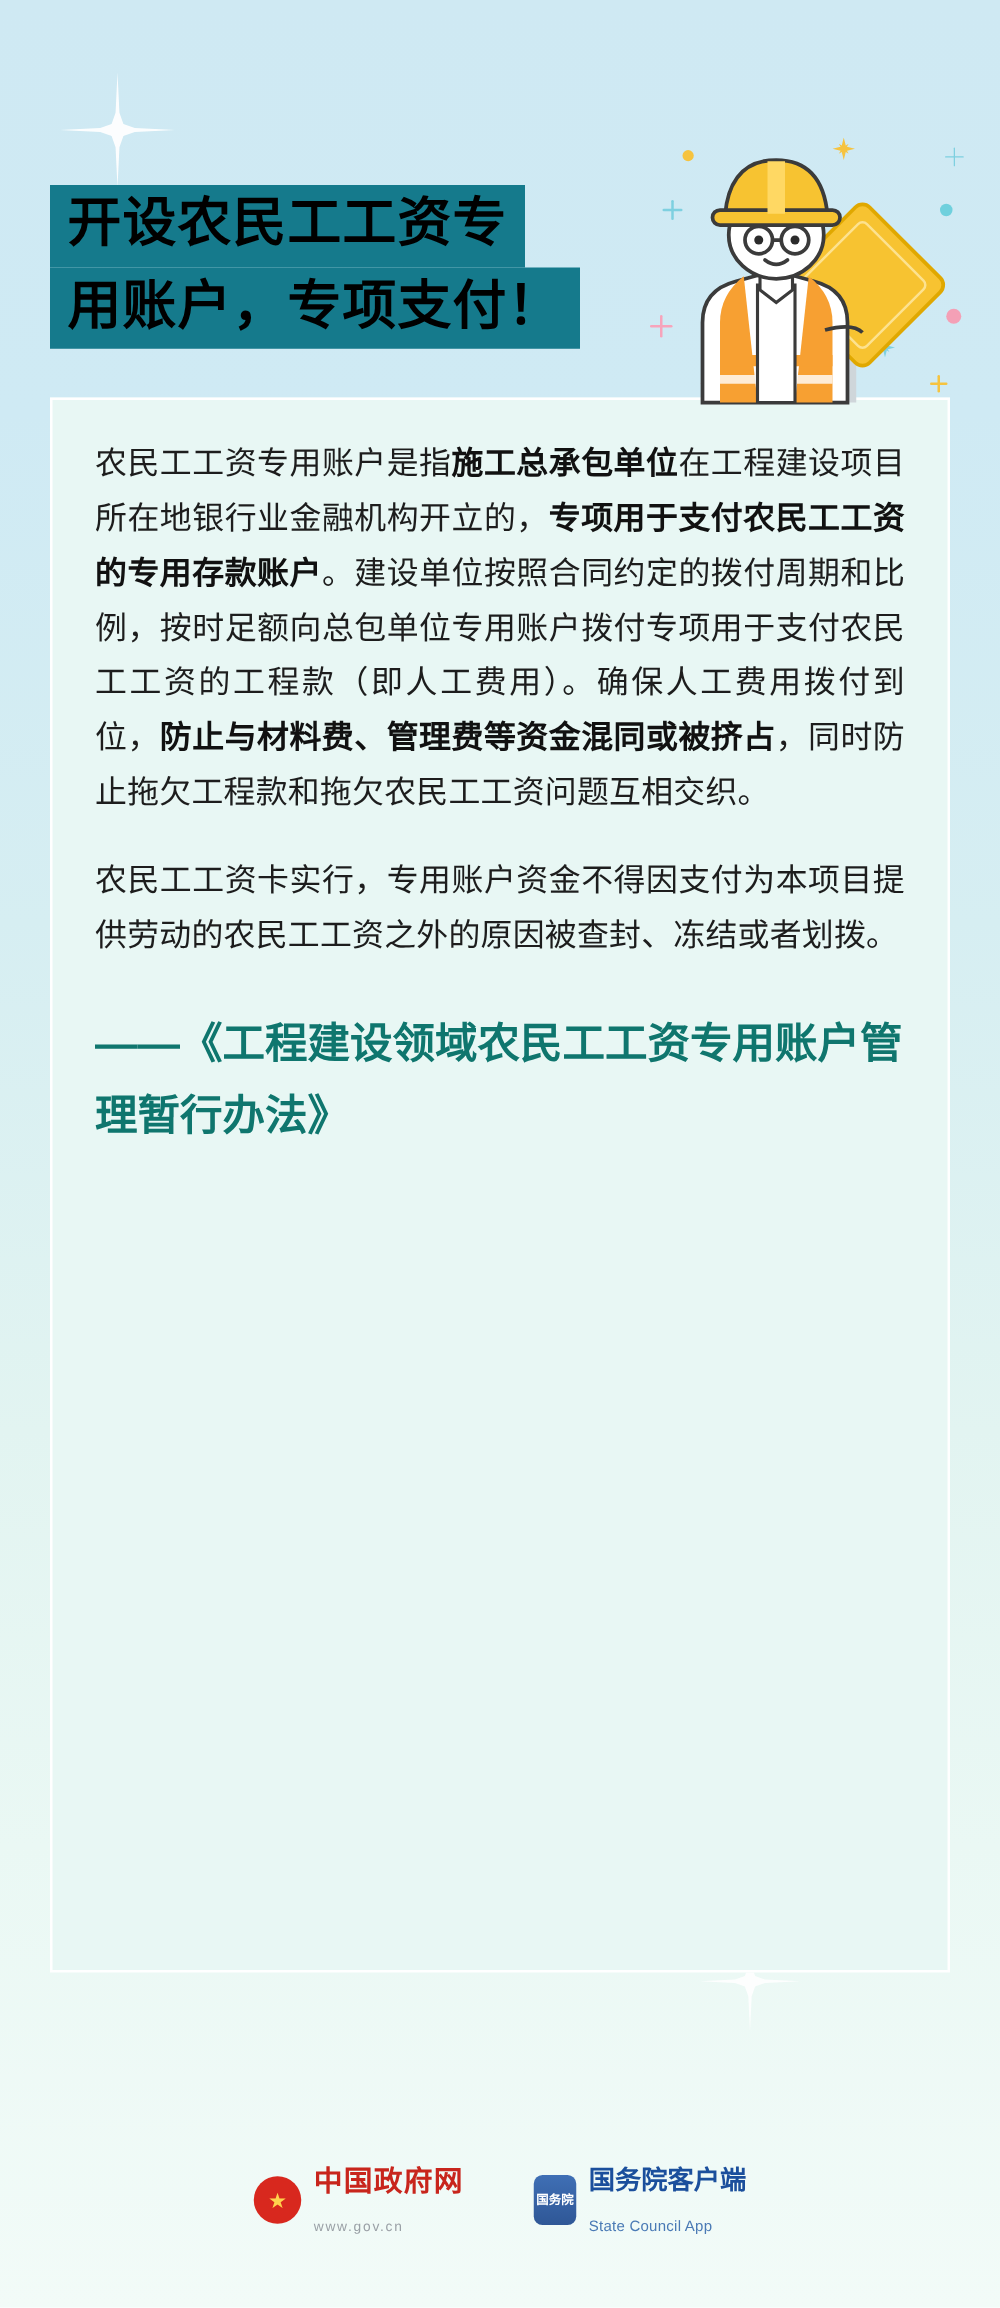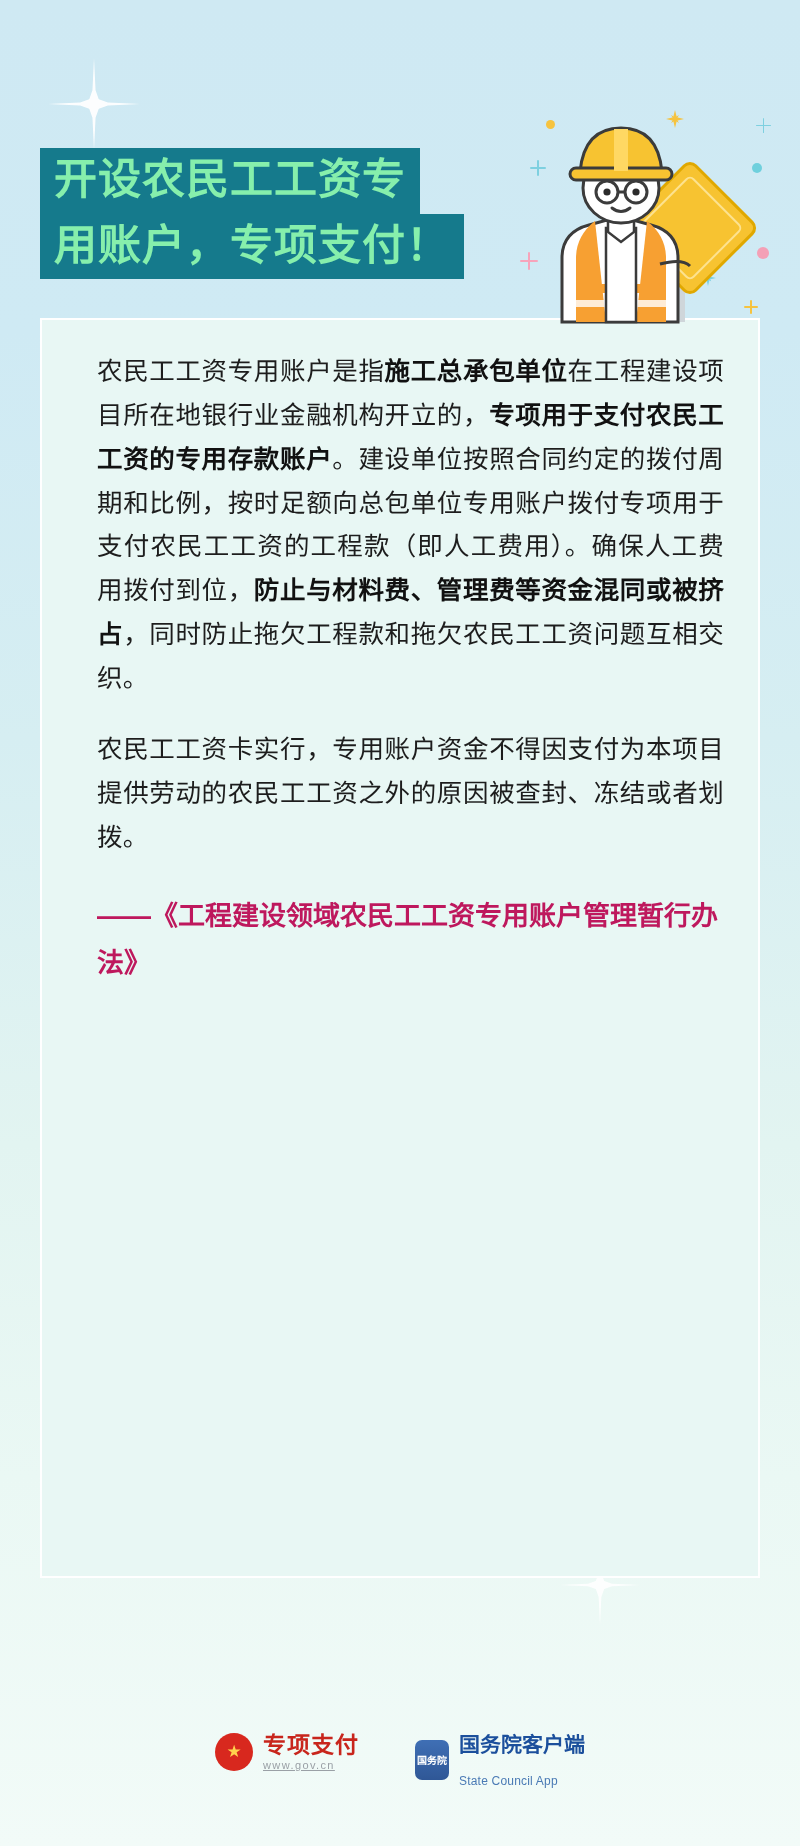--- a/index.html
+++ b/index.html
@@ -64,21 +64,21 @@
   
   .title-block {
     position: absolute;
     left: 40px;
     top: 148px;
     z-index: 5;
   }
   .title-line {
     display: inline-block;
     background: #157a8c;
-    color: #86efac;
+    color: #000000;
     font-size: 43px;
     font-weight: bold;
     letter-spacing: 1px;
     padding: 9px 14px 11px 14px;
     line-height: 1.06;
     white-space: nowrap;
   }
 
   
   .illustration {
@@ -93,40 +93,39 @@
   
   .card {
     position: absolute;
     left: 40px;
     top: 318px;
     width: 720px;
     height: 1260px;
     background: #e8f7f4;
     border: 2px solid #ffffff;
     z-index: 3;
-    padding-left: 21px;
   }
   .card-inner {
     padding: 30px 34px 24px 34px;
   }
   p.para {
     margin: 0 0 27px 0;
     font-size: 25.5px;
     line-height: 1.72;
     color: #1d1d1d;
     text-align: justify;
     letter-spacing: .2px;
   }
   p.para:last-child { margin-bottom: 0; }
   b { font-weight: bold; color: #111; }
   .source {
     margin-top: 34px;
-    font-size: 27px;
+    font-size: 34px;
     line-height: 1.72;
-    color: #be185d;
+    color: #0f766e;
     font-weight: bold;
   }
 
   
   .footer {
     position: absolute;
     left: 0;
     bottom: 58px;
     width: 100%;
     display: flex;
@@ -140,21 +139,21 @@
     width: 38px; height: 38px; border-radius: 50%;
     background: #d8281e;
     display: flex; align-items: center; justify-content: center;
     color: #ffd24d; font-size: 17px; line-height: 1;
   }
   .brand-text-main {
     font-size: 23px; font-weight: bold; color: #c8251c; letter-spacing: 1px;
     display: block; line-height: 1.1;
   }
   .brand-text-sub {
-    font-size: 11px; color: #9aa0a6; letter-spacing: 1.4px; display: block; margin-top: 0; text-decoration: underline;
+    font-size: 11px; color: #9aa0a6; letter-spacing: 1.4px; display: block; margin-top: 18px;
   }
   .sc-badge {
     width: 34px; height: 40px; border-radius: 7px;
     background: linear-gradient(180deg,#3f6fb5 0%, #2f5796 100%);
     color: #fff; font-size: 10px; font-weight: bold;
     display: flex; align-items: center; justify-content: center; text-align: right;
     line-height: 1.15; letter-spacing: 0px; font-family: Liberation Serif, serif;
   }
   .sc-main { font-size: 21px; font-weight: bold; color: #1b4f9c; display: block; line-height: 1.1; }
   .sc-sub { font-size: 12px; color: #4a7ab5; display: block; margin-top: 18px; letter-spacing: .2px; }
@@ -230,21 +229,21 @@
           <p class="para"><span>农民工工资卡实行，专用账户资金不得因支付为本项目提供劳动的农民工工资之外的原因被查封、冻结或者划拨。</span></p>
         </div>
       <div class="source">——《工程建设领域农民工工资专用账户管理暂行办法》</div>
     </div>
   </div>
 
   <div class="footer">
     <div class="brand">
       <div class="brand-emblem">★</div>
       <div>
-        <span class="brand-text-main">专项支付</span>
+        <span class="brand-text-main">中国政府网</span>
         <span class="brand-text-sub">www.gov.cn</span>
       </div>
     </div>
     <div class="brand">
       <div class="sc-badge">国务院</div>
       <div>
         <span class="sc-main">国务院客户端</span>
         <span class="sc-sub">State Council App</span>
       </div>
     </div>

